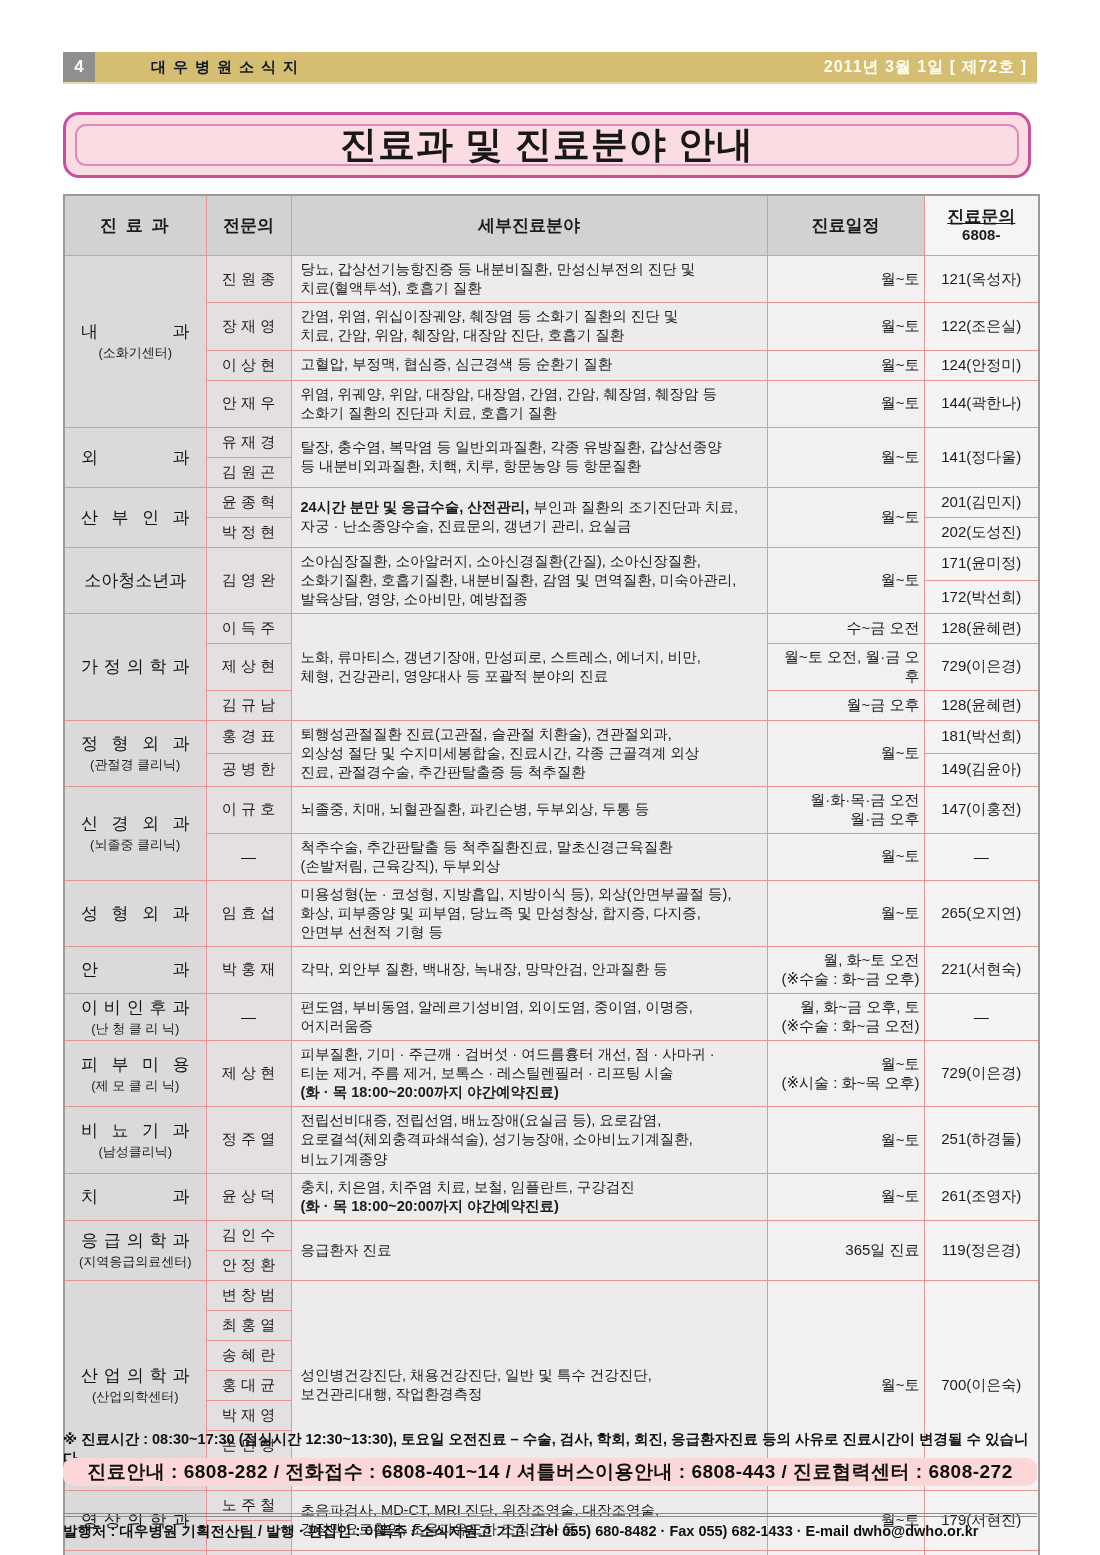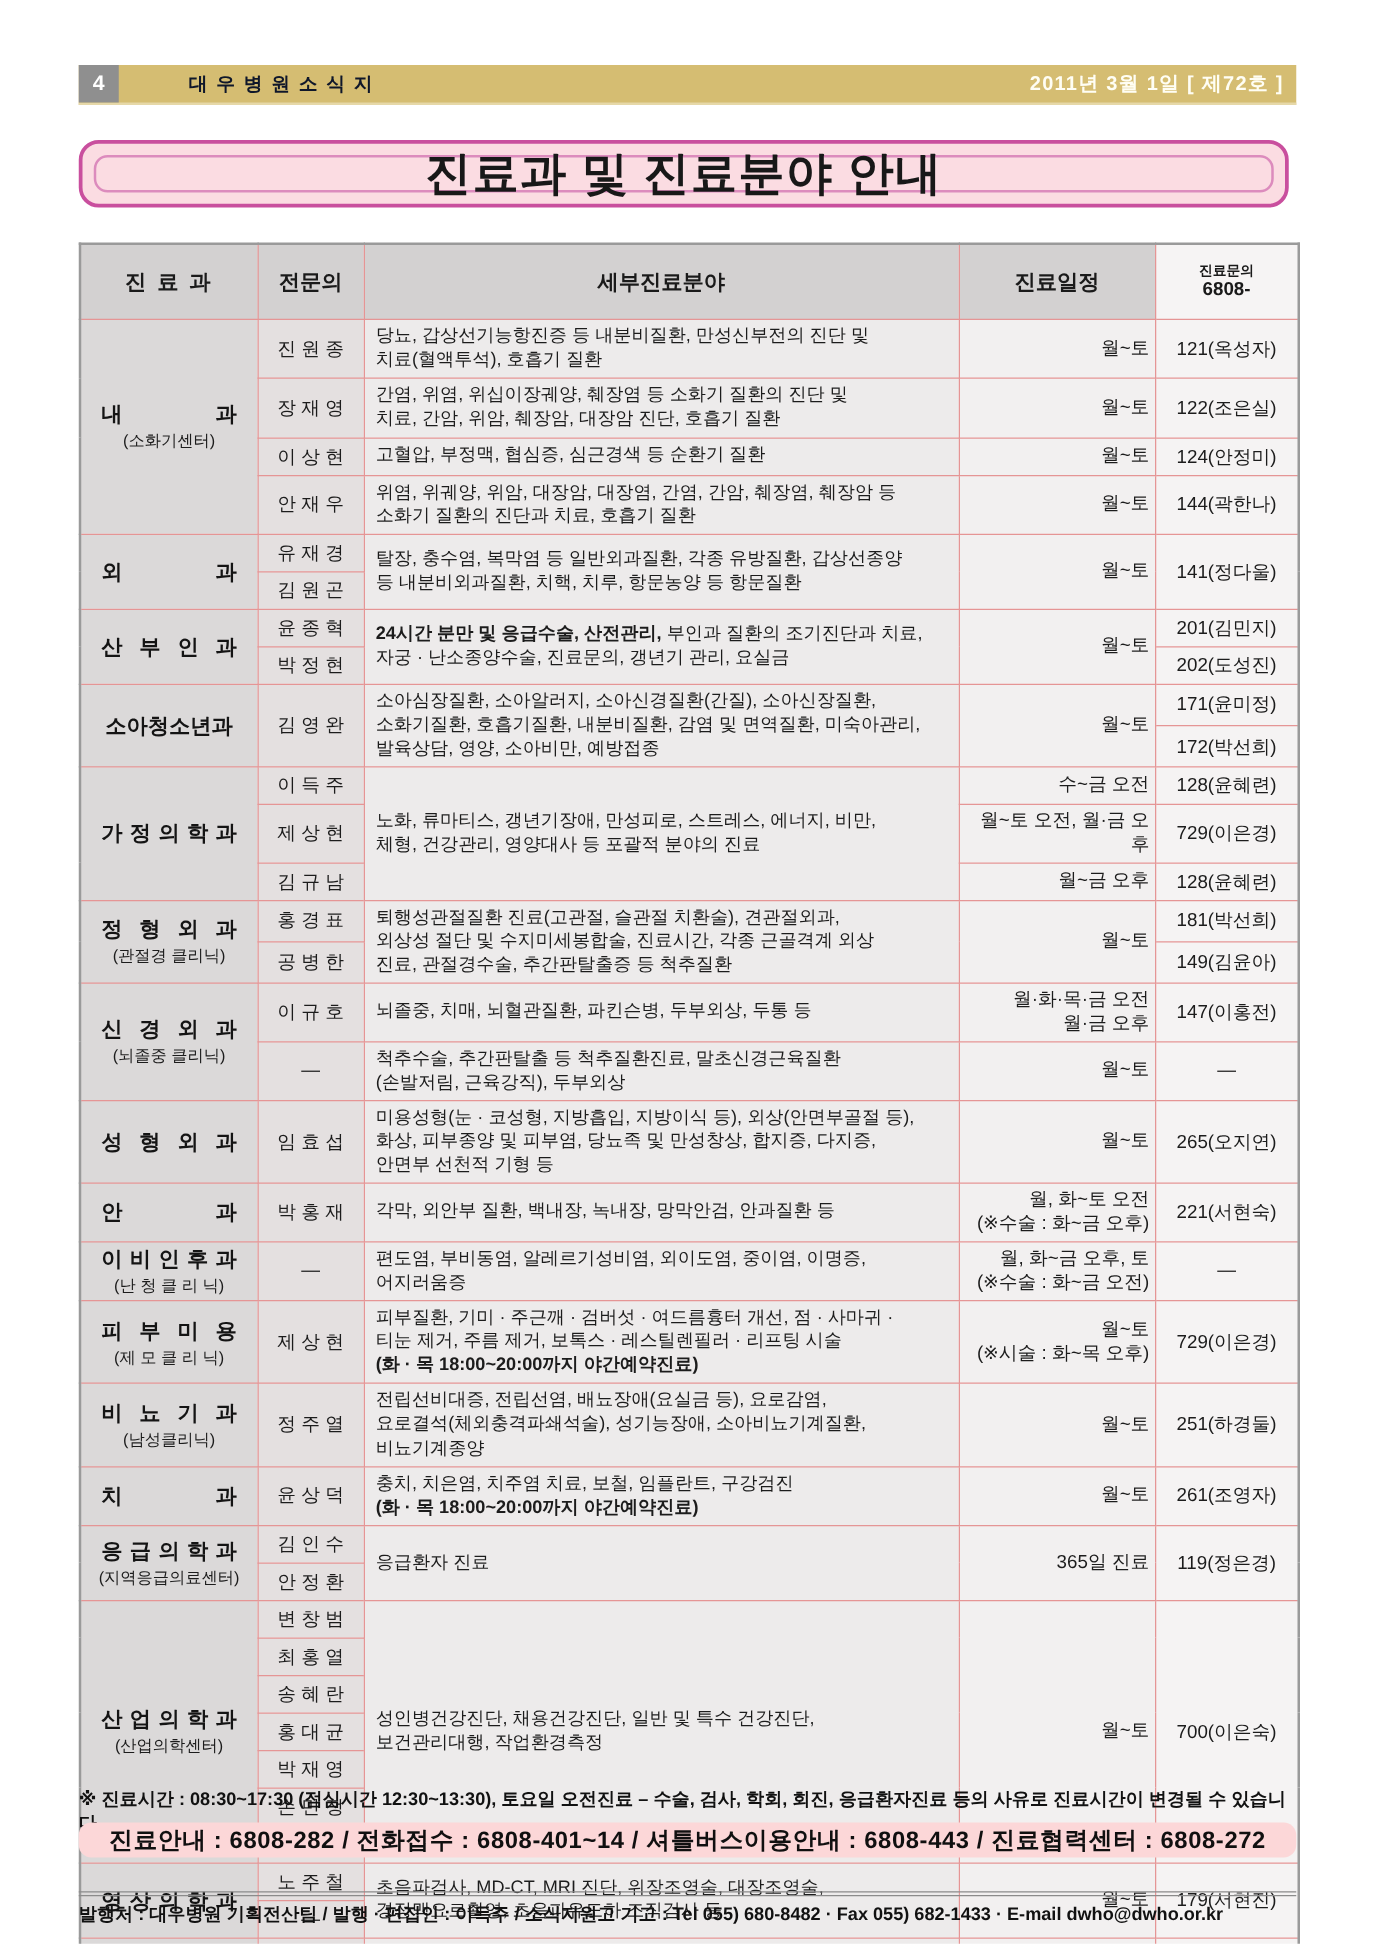--- a/index.html
+++ b/index.html
@@ -23,21 +23,21 @@
   }
   .nl-title{
     color:#0f172a;font-size:15px;font-weight:600;letter-spacing:7px;margin-left:56px;
   }
   .issue{
     margin-left:auto;margin-right:10px;color:#fffef4;font-size:16px;font-weight:600;letter-spacing:1px;text-align:center;
   }
 
   
   .banner-outer{
-    position:absolute;left:63px;top:112px;width:968px;height:54px;
+    position:absolute;left:63px;top:112px;width:968px;height:66px;
     border:3px solid #c94f9e;border-radius:16px;background:#fbdce2;padding:9px;
     box-sizing:border-box;
   }
   .banner-inner{
     width:100%;height:100%;border:2px solid #dc8bbd;border-radius:11px;
     background:#fbdce2;display:flex;align-items:center;justify-content:center;
     box-sizing:border-box;
   }
   .banner-title{margin:0;font-size:37px;font-weight:800;color:#181818;letter-spacing:1px;}
 
@@ -46,25 +46,25 @@
   table.dept-table{
     border-collapse:collapse;table-layout:fixed;width:975px;
     border:2px solid #9a9a9a;
   }
   .dept-table th,.dept-table td{border:1px solid #e59595;box-sizing:border-box;}
   .dept-table thead th{
     background:#d3d1d1;font-size:17px;font-weight:800;padding:18px 2px;color:#1a1a1a;
   }
   .dept-table thead th.h-dept{letter-spacing:2px;}
   .dept-table thead th.h-pho{background:#f6f4f4;padding:3px 2px;}
-  .h-pho .l1{font-size:11px;font-weight:800;line-height:1.15;}
+  .h-pho .l1{font-size:17px;font-weight:800;line-height:1.15;text-decoration:underline;}
   .h-pho .l2{font-size:15px;font-weight:600;line-height:1.1;}
 
   td.dept{background:#dbd9d9;vertical-align:middle;padding:2px 4px;}
-  .dept-name{font-weight:700;font-size:17px;padding:0 12px;text-align:center;color:#141414;}
+  .dept-name{font-weight:400;font-size:17px;padding:0 12px;text-align:center;color:#141414;}
   .dept-name.j{text-align:justify;text-align-last:justify;}
   .dept-sub{font-size:13px;text-align:center;margin-top:1px;font-weight:400;letter-spacing:0px;}
 
   td.doc{
     background:#e4e0e0;font-size:15px;text-align:center;vertical-align:middle;
     height:30px;padding:2px 1px;white-space:nowrap;
   }
   td.det{background:#edebeb;font-size:14.5px;padding:4px 9px;text-align:left;vertical-align:middle;}
   td.det .dline{line-height:1.32;}
   td.sch{background:#f2f0f0;text-align:right;font-size:15px;vertical-align:middle;padding:4px;}

